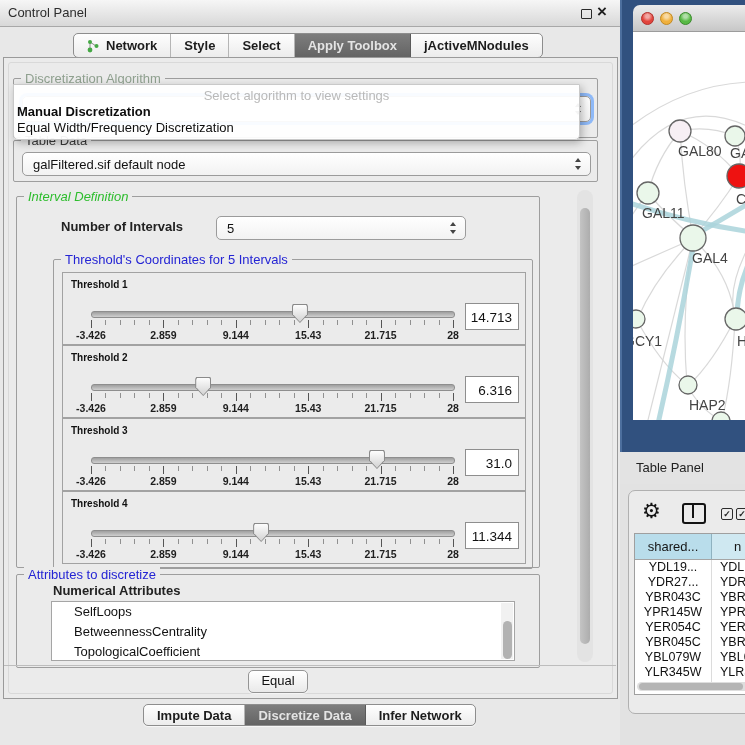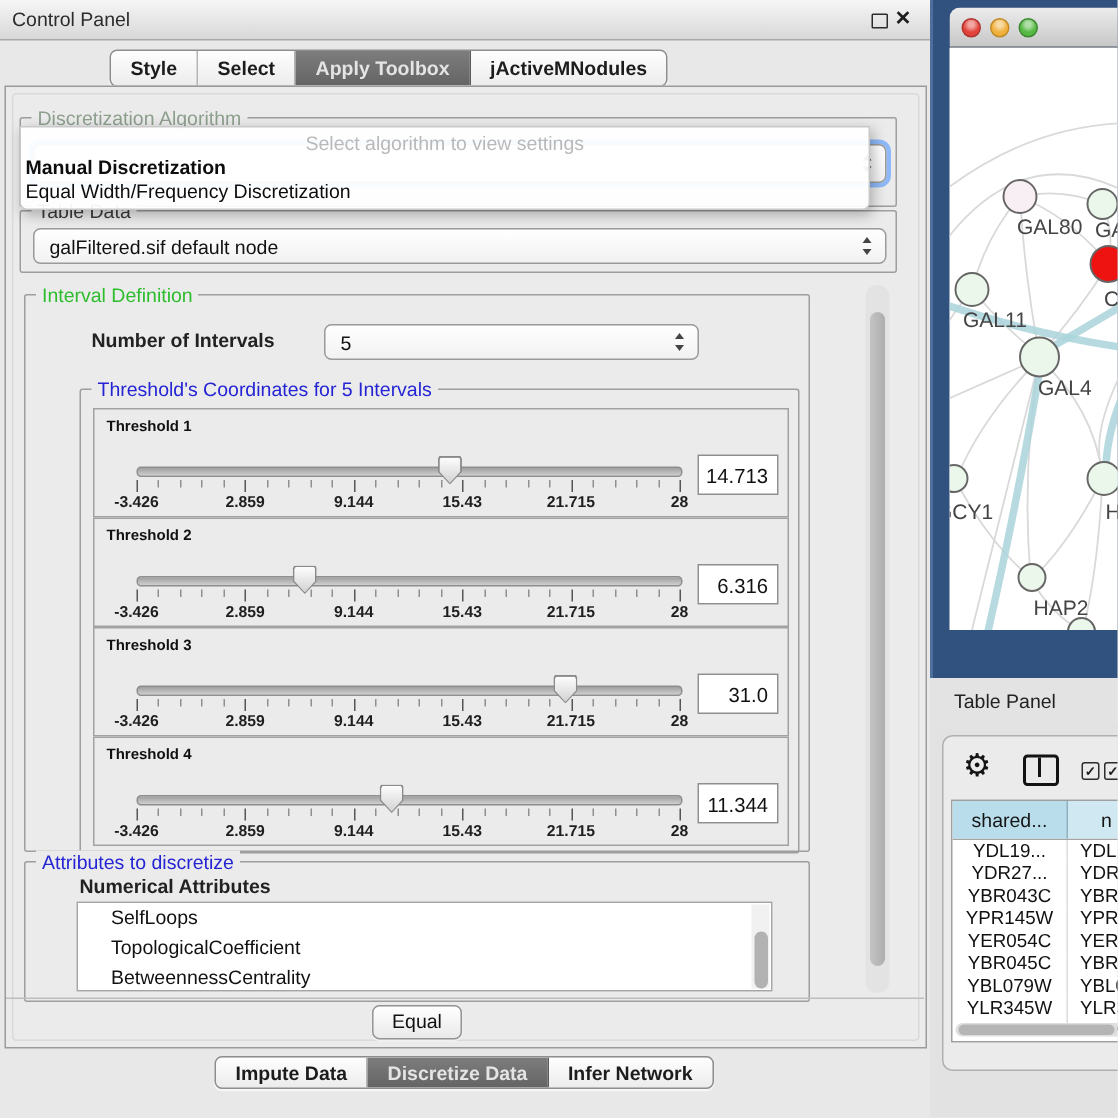--- a/index.html
+++ b/index.html
@@ -22,21 +22,21 @@
      color:#1c1c1c;border-right:1px solid #b5b5b5;white-space:nowrap;}
   .seg:last-child{border-right:none;}
   .seg.sel{background:linear-gradient(#7d7d7d,#646464);color:#e4e4e4;border-right-color:#5a5a5a;}
   .net-ic{width:13px;height:14px;margin-right:6px;display:inline-block;}
   
   .outer{left:3px;top:57px;width:613px;height:640px;border:1px solid #9a9a9a;background:#ebebeb;}
   .inner-deco{left:4px;top:4px;width:603px;height:630px;border:1px solid #d9d9d9;border-radius:3px;}
   .group{border:1px solid #9e9e9e;border-radius:2px;}
   .group-title{position:absolute;top:-8px;left:7px;background:#ebebeb;padding:0 4px;
      font-size:13px;line-height:15px;white-space:nowrap;}
-  .gt-green{color:#2dbd2d;}
+  .gt-green{color:#2dbd2d;font-style:italic;}
   .gt-blue{color:#2424d4;}
   .gt-gray{color:#3c3c3c;}
   .gt-muted{color:#8fa08f;}
   .combo{background:linear-gradient(#ffffff,#f2f2f2);border:1px solid #9b9b9b;border-radius:5px;
      font-size:13px;color:#111;display:flex;align-items:center;padding-left:10px;box-sizing:border-box;}
   .combo .spin{position:absolute;right:8px;top:50%;transform:translateY(-50%);width:7px;height:12px;}
   .combo .spin i{position:absolute;left:0;width:0;height:0;border-left:3.5px solid transparent;
      border-right:3.5px solid transparent;}
   .combo .spin .up{top:0;border-bottom:4px solid #444;}
   .combo .spin .dn{bottom:0;border-top:4px solid #444;}
@@ -115,20 +115,30 @@
 
 <div class="abs cpanel">
 
   <div class="abs titlebar">
     <span class="t">Control Panel</span>
     <span class="float-btn"></span>
     <span class="close-btn">×</span>
   </div>
 
   <div class="abs segbar" style="left:73px;top:33px;">
+      <div class="seg">
+        <span class="net-ic"><svg width="13" height="14">
+            <line x1="3" y1="3" x2="3" y2="11" stroke="#8a8a8a"></line>
+            <line x1="3" y1="3" x2="9" y2="7" stroke="#8a8a8a"></line>
+            <circle cx="3" cy="3" r="2" fill="#45a845"></circle>
+            <circle cx="3" cy="11" r="2.4" fill="#45a845"></circle>
+            <circle cx="9.5" cy="7" r="2" fill="#45a845"></circle>
+          </svg></span>
+        <span>Network</span>
+      </div>
       <div class="seg">
         <span>Style</span>
       </div>
       <div class="seg">
         <span>Select</span>
       </div>
       <div class="seg sel">
         <span>Apply Toolbox</span>
       </div>
       <div class="seg">
@@ -343,22 +353,22 @@
         </div>
     </div>
   </div>
 
   <div class="abs group" style="left:16px;top:574px;width:522px;height:92px;">
     <span class="group-title gt-blue">Attributes to discretize</span>
     <span style="position:absolute;left:36px;top:8px;font-size:13px;font-weight:700;">Numerical Attributes</span>
     <div class="attr-list">
       <div id="attr-items">
           <div class="item">SelfLoops</div>
+          <div class="item">BetweennessCentrality</div>
           <div class="item">TopologicalCoefficient</div>
-          <div class="item">BetweennessCentrality</div>
         </div>
       <div class="lscroll">
           <div class="th"></div>
         </div>
     </div>
   </div>
 
   <div class="abs vscroll">
       <div class="th"></div>
     </div>

